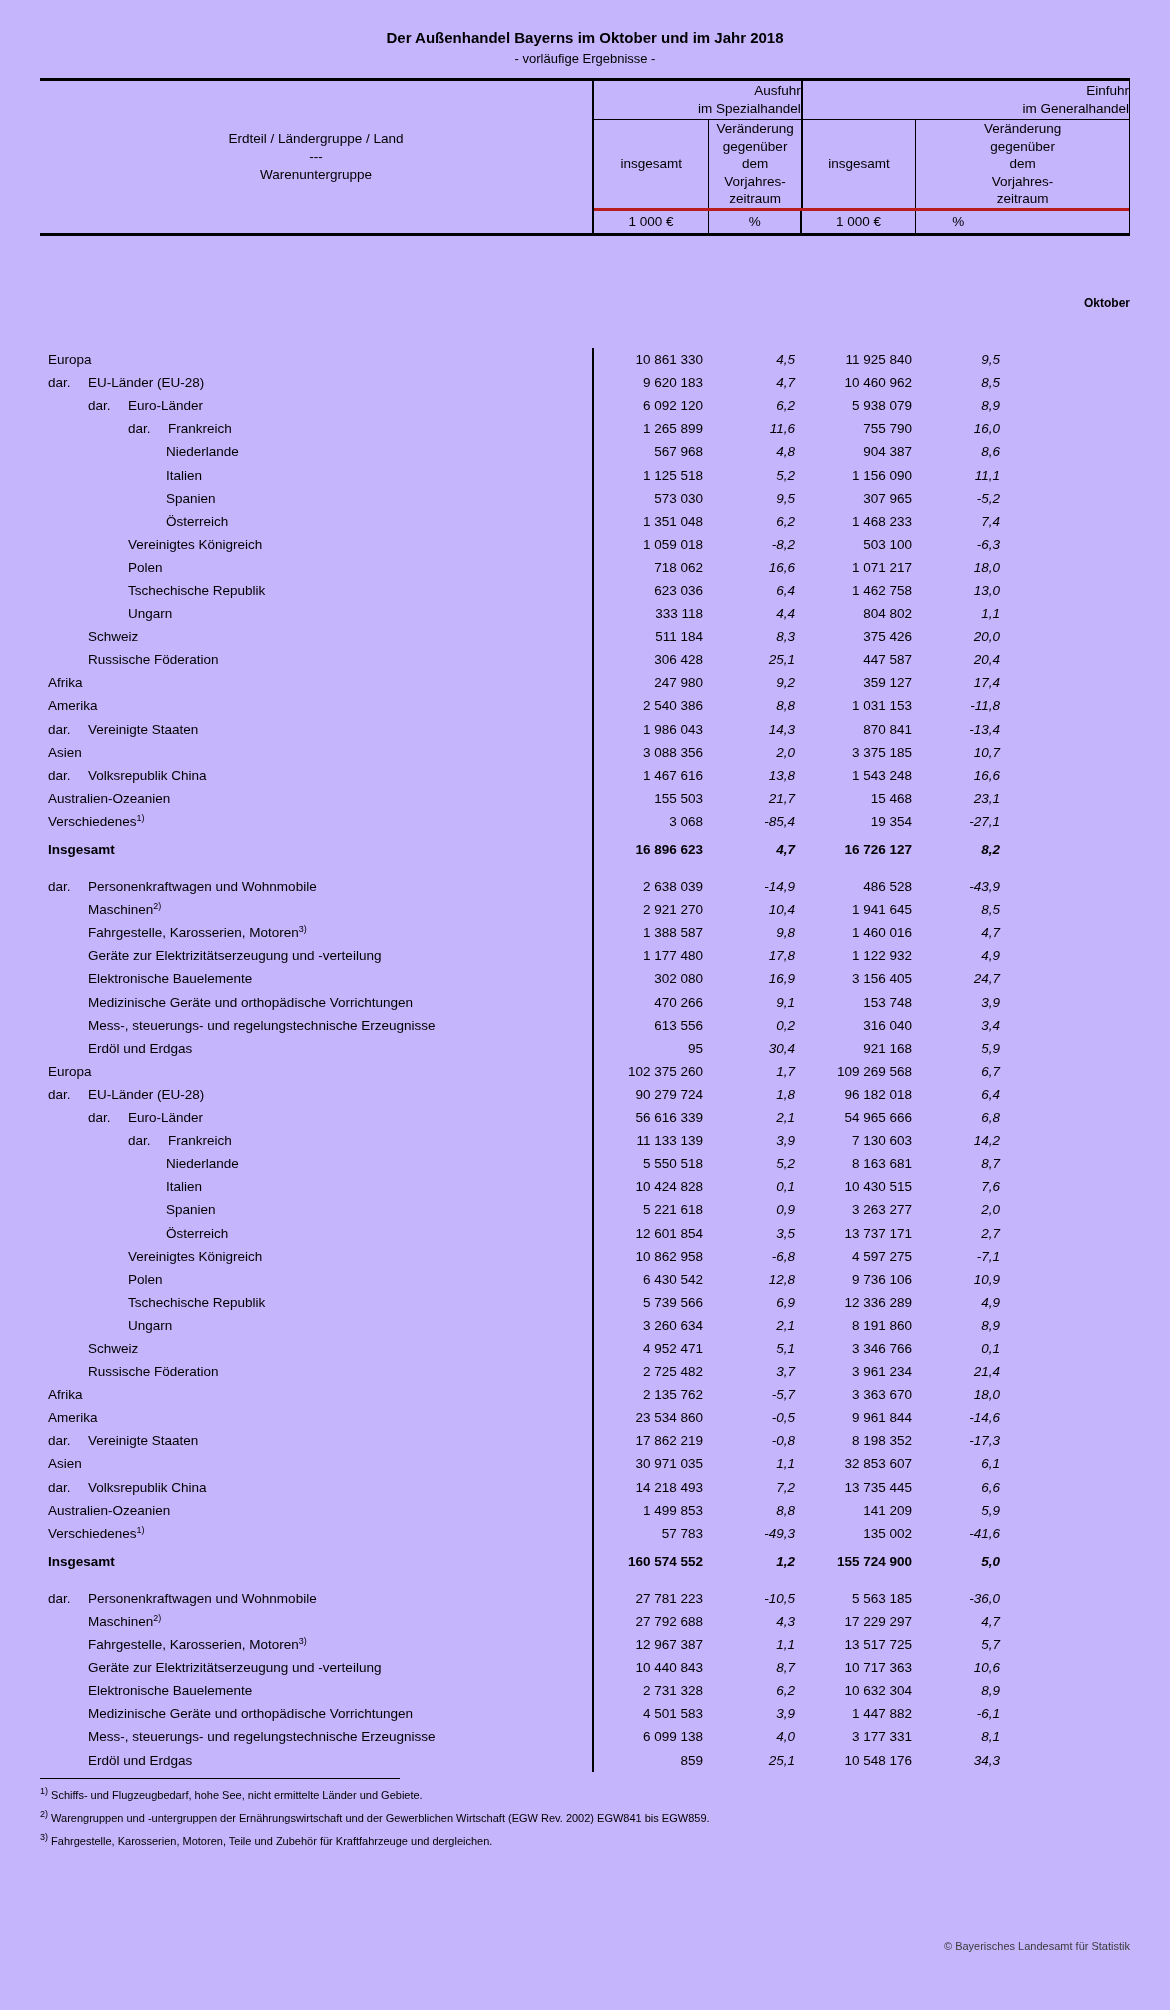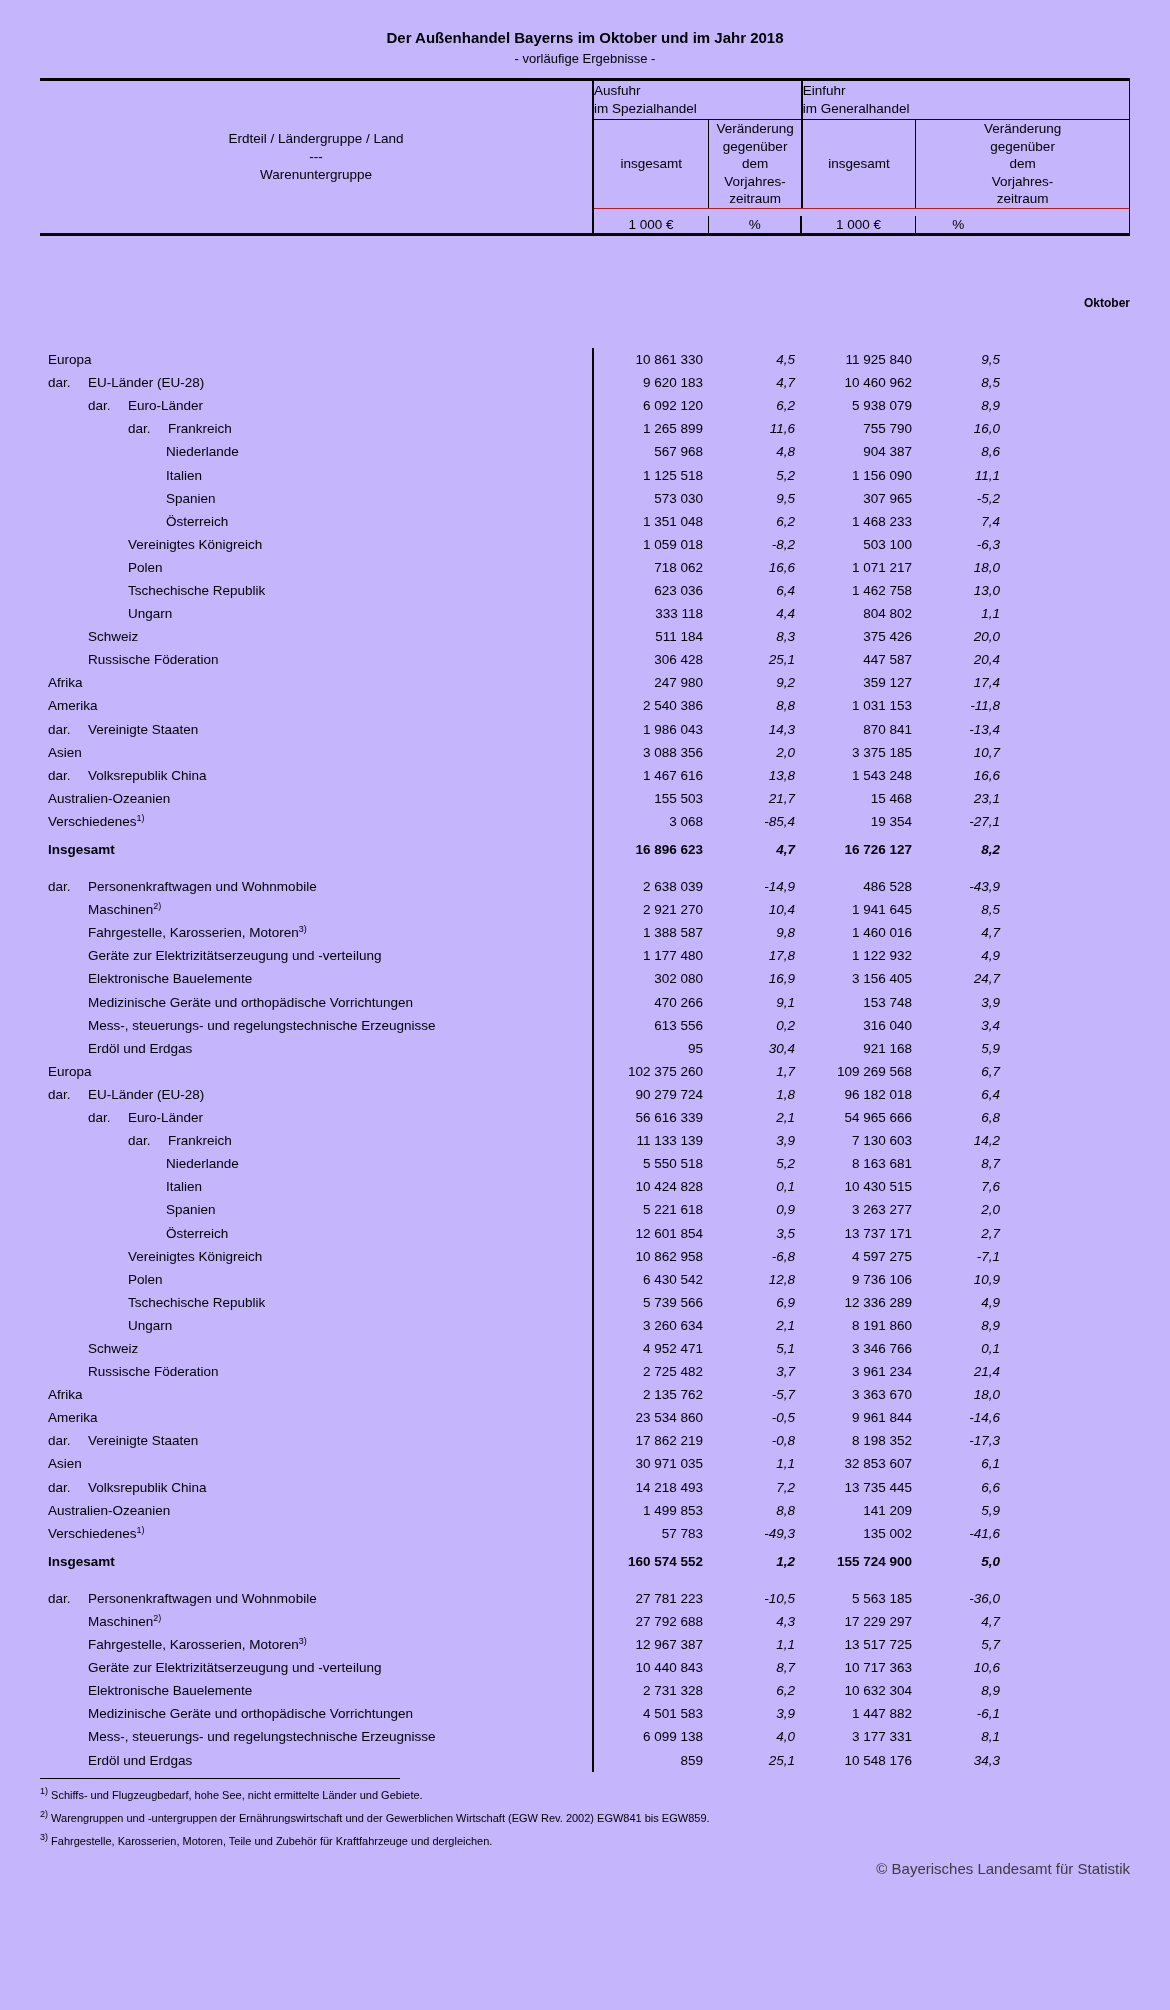--- a/index.html
+++ b/index.html
@@ -9,25 +9,25 @@
   .content { width:1090px; margin:0 40px; padding-top:28px; }
 
   .title { font-size:15px; font-weight:bold; text-align:center; line-height:19px; }
   .subtitle { font-size:13px; text-align:center; line-height:17px; margin-top:3px; }
 
   
   .thead { display:flex; margin-top:11px; border-top:3px solid #000; border-bottom:3px solid #000; }
   .h-label { width:552px; display:flex; flex-direction:column; justify-content:center; align-items:center; text-align:center; font-size:13.5px; line-height:18px; }
   .h-right { width:538px; border-left:2px solid #000; border-right:1px solid #000; display:flex; flex-direction:column; }
   .h-panels { display:flex; height:39px; border-bottom:1px solid #000; }
-  .h-panel { display:flex; flex-direction:column; justify-content:center; text-align:left; font-size:13.5px; line-height:18px; }
+  .h-panel { display:flex; flex-direction:column; justify-content:center; text-align:right; font-size:13.5px; line-height:18px; }
   .hp-a { width:208px; }
   .hp-b { width:330px; border-left:2px solid #000; }
   .h-sub { display:flex; height:88px; }
-  .h-units { display:flex; height:25px; border-top:1px solid #b91c1c;align-items:flex-end; }
+  .h-units { display:flex; height:25px; border-top:3px solid #b91c1c; }
   .hc { display:flex; flex-direction:column; justify-content:center; text-align:center; font-size:13.5px; line-height:17.5px; }
   .w-ins { width:115px; }
   .w-pct { width:93px; border-left:1px solid #000; }
   .w-ins2 { width:115px; border-left:2px solid #000; }
   .w-pct2 { width:215px; border-left:1px solid #000; }
   .unit-pct-b { padding-right:128px; }
 
   
   .sec-heading { font-size:12px; font-weight:bold; text-align:right; height:18px; line-height:18px; margin-top:58px; margin-bottom:36px; }
   .block + .sec-heading { margin-top:26px; }
@@ -40,21 +40,21 @@
   .c-label sup, .fn sup { font-size:9px; vertical-align:super; line-height:0; }
   .c-num { width:115px; text-align:right; padding-right:4px; }
   .c-pct { width:93px; text-align:right; padding-right:5px; font-style:italic; }
   .c-num-b { padding-right:3px; }
   .c-pct-b { width:215px; padding-right:130px; }
 
   
   .footnotes { margin-top:6px; }
   .fn-rule { width:360px; height:1px; background:#000; margin-bottom:5px; }
   .fn { font-size:11px; line-height:23px; }
-  .copyright { position:absolute; top:1860px; right:40px; font-size:15px; color:#3c3c3c;padding-left:34px; }
+  .copyright { position:absolute; top:1940px; right:40px; font-size:11px; color:#3c3c3c;padding-left:34px; }
 </style>
 </head>
 <body>
 
 <div class="page">
   <div class="content">
 
     <div class="title">Der Außenhandel Bayerns im Oktober und im Jahr 2018</div>
     <div class="subtitle">- vorläufige Ergebnisse -</div>
 

